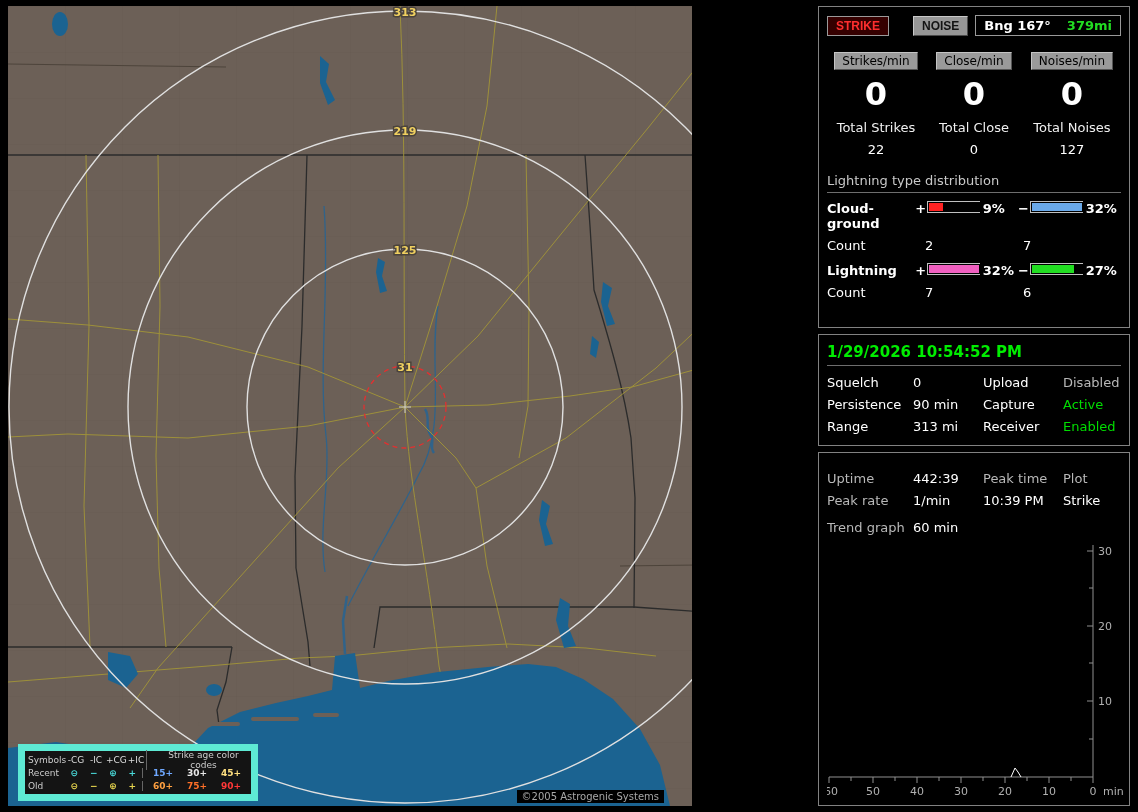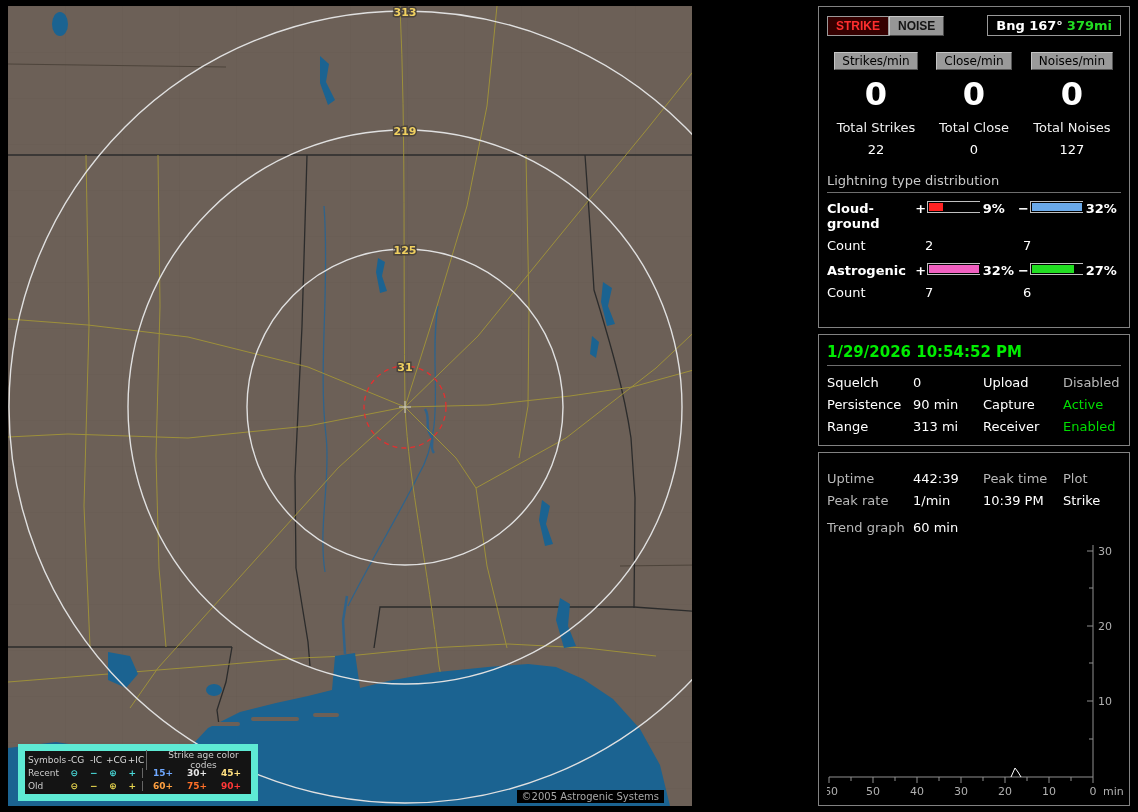--- a/index.html
+++ b/index.html
@@ -34,22 +34,22 @@
   .sec{position:absolute;left:818px;width:312px;border:1px solid #828282;background:#000;
        box-sizing:border-box;padding:8px;}
   #sec1{top:6px;height:322px;}
   #sec2{top:334px;height:112px;}
   #sec3{top:452px;height:354px;padding:14px 6px 4px 8px;}
 
   .toprow{display:flex;align-items:center;}
   .btn{font-size:12px;font-weight:bold;padding:2px 8px;cursor:pointer;}
   .btn-strike{background:#350000;border:1px solid #9a9a9a;color:#ff2e2e;}
   .btn-noise{background:#969696;border:1px solid #c8c8c8;border-right-color:#4a4a4a;
-             border-bottom-color:#4a4a4a;color:#141414;}
-  .bearing{margin-left:auto;border:1px solid #999;background:#000;display:flex;gap:4px;
+             border-bottom-color:#4a4a4a;color:#141414;margin-left:24px;}
+  .bearing{margin-left:auto;border:1px solid #999;background:#000;display:flex;gap:16px;
            padding:2px 8px;font-size:13px;font-weight:bold;}
   .bearing .dist{color:#22dd22;}
 
   .counters{display:flex;margin-top:16px;}
   .counter{width:33.33%;display:flex;flex-direction:column;align-items:center;}
   .chip{background:#9a9a9a;color:#000;font-size:12px;padding:1px 7px;border:1px solid #c4c4c4;
         border-right-color:#555;border-bottom-color:#555;}
   .bigzero{font-size:32px;font-weight:bold;line-height:1;margin:8px 0 10px;}
   .totlabel{font-size:13px;color:#f0f0f0;}
   .totval{font-size:13px;color:#fff;margin-top:7px;}
@@ -252,21 +252,21 @@
       </svg>
       <span class="pct">32%</span>
     </div>
     <div class="count-row">
       <span class="clabel">Count</span>
       <span class="cv">2</span>
       <span class="cv">7</span>
     </div>
 
     <div class="dist-row">
-      <span class="dlabel">Astrogenic</span>
+      <span class="dlabel">Lightning</span>
       <span class="sign">+</span>
       <svg width="54" height="12">
         <rect x="0.5" y="0.5" width="53" height="11" fill="#000" stroke="#c0c0c0"></rect>
         <rect x="2" y="2" height="8" fill="#f05fc0" width="50"></rect>
       </svg>
       <span class="pct">32%</span>
       <span class="sign">−</span>
       <svg width="54" height="12">
         <rect x="0.5" y="0.5" width="53" height="11" fill="#000" stroke="#c0c0c0"></rect>
         <rect x="2" y="2" height="8" fill="#22dd22" width="42"></rect>

